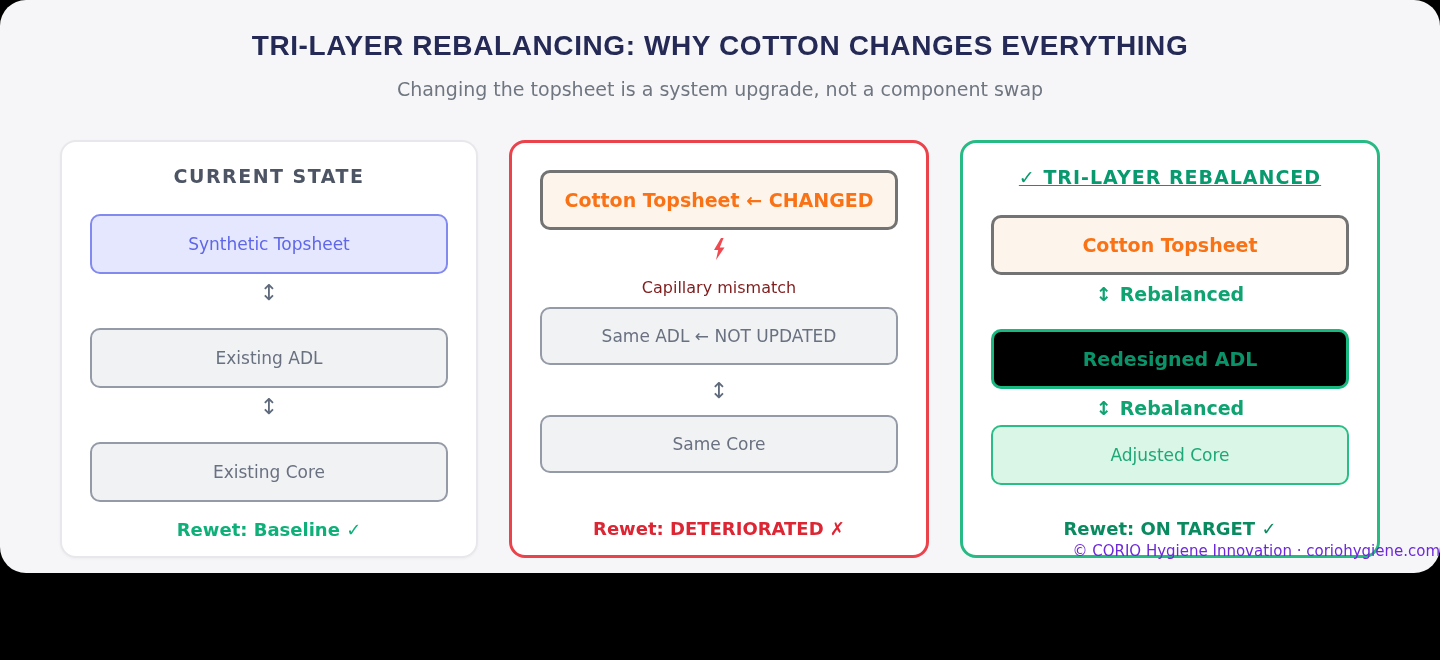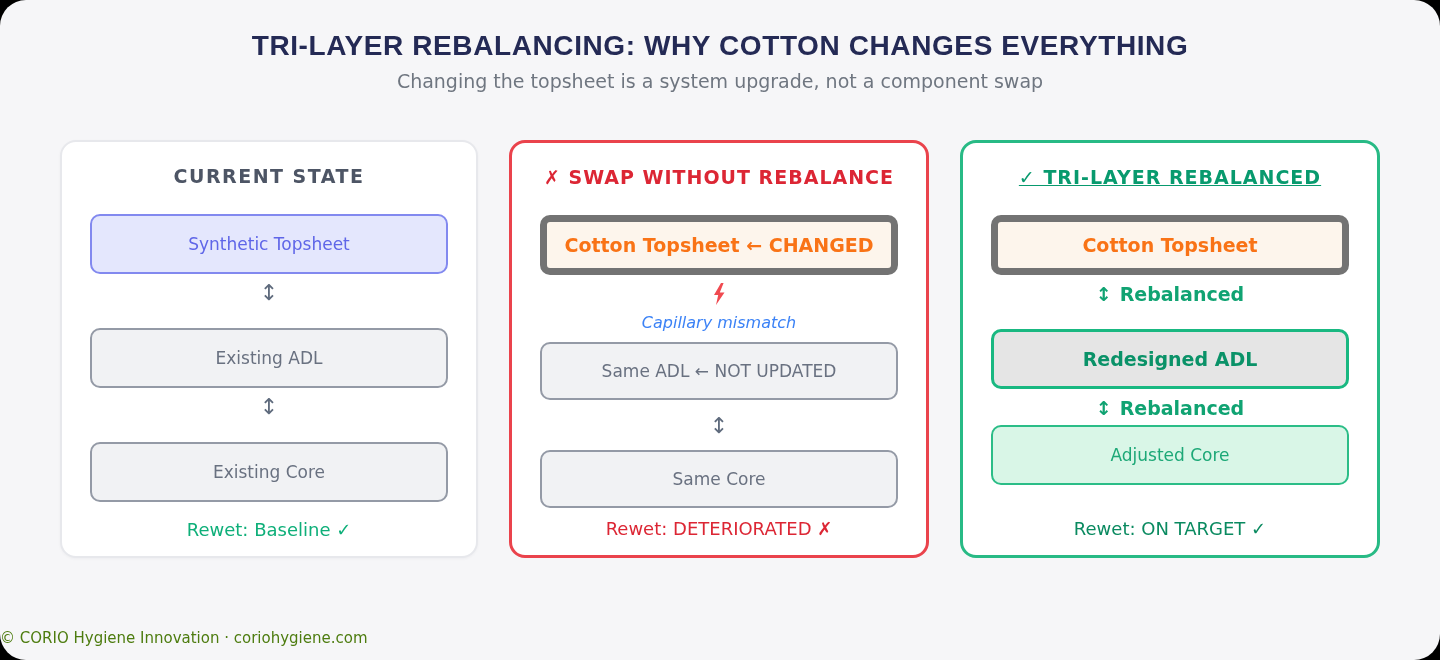--- a/index.html
+++ b/index.html
@@ -1,27 +1,27 @@
 <!DOCTYPE html>
 <html><head>
 <meta charset="utf-8">
 <style>
   html,body { margin:0; padding:0; background:#000; }
   .stage {
-    position:relative; width:1440px; height:660px; box-sizing:border-box;
+    position:relative; width:1440px; height:573px; box-sizing:border-box;
     background:#f6f6f8; border-radius:26px; overflow:hidden;
     font-family:"DejaVu Sans","Liberation Sans",sans-serif;
   }
   .page-title {
     text-align:center; padding-top:30px; margin:0;
     font-family:"Liberation Sans","DejaVu Sans",sans-serif;
     font-weight:bold; font-size:28px; letter-spacing:0.6px; color:#242a55;
   }
   .page-subtitle {
-    text-align:center; margin-top:8px; font-size:19px; color:#6f7680;
+    text-align:center; margin-top:16px; font-size:19px; color:#6f7680;
   }
   .cards { position:absolute; left:60px; top:140px; width:1320px; display:flex; gap:31px; }
   .card {
     flex:1; height:418px; background:#ffffff; border-radius:16px;
     box-sizing:border-box; padding:0 28px; position:relative;
   }
   .card.neutral { border:2px solid #e7e8ec; box-shadow:0 1px 3px rgba(20,20,40,0.04); }
   .card.bad     { border:3px solid #ea434c; }
   .card.good    { border:3px solid #28ba85; }
 
@@ -33,51 +33,51 @@
   .bad .card-header  { color:#dc2634; }
   .good .card-header { color:#089a6e;text-decoration:underline; }
 
   .layer {
     box-sizing:border-box; height:60px; border-radius:10px;
     display:flex; align-items:center; justify-content:center;
     font-size:17px; white-space:nowrap;
   }
   .layer.indigo { background:#e4e7fd; border:2px solid #8289ef; color:#5f66e8; }
   .layer.gray   { background:#f1f2f4; border:2px solid #949aa6; color:#697180; }
-  .layer.orange { background:#fdf5ec; border:7px solid #737373; color:#f97316; font-weight:bold; font-size:19px; }
-  .layer.green-strong { background:#e5e5e5; border:3px solid #19b881; color:#0a9268; font-weight:bold; font-size:19px; }
+  .layer.orange { background:#fdf5ec; border:3px solid #737373; color:#f97316; font-weight:bold; font-size:19px; }
+  .layer.green-strong { background:#000000; border:3px solid #19b881; color:#0a9268; font-weight:bold; font-size:19px; }
   .layer.green-soft   { background:#d9f6e7; border:2px solid #2bbd87; color:#1da877; }
   .mt27 { margin-top:27px; }
   .mt22 { margin-top:22px; }
   .mt18 { margin-top:4px; }
   .mt10 { margin-top:10px; }
 
   .connector {
     height:28px; margin-top:4px; display:flex; align-items:center; justify-content:center;
     color:#5f6b7d; font-size:22px;
   }
   .connector.tall { height:50px; margin-top:0; }
   .rebalance-row {
     height:26px; margin-top:6px; display:flex; align-items:center; justify-content:center;
     gap:8px; color:#10a372; font-weight:bold; font-size:19px;
   }
   .bolt-row { height:24px; margin-top:8px; display:flex; align-items:center; justify-content:center; }
-  .mismatch { margin-top:6px; text-align:center; font-size:16px; color:#3b82f6;font-style:italic; }
+  .mismatch { margin-top:16px; text-align:center; font-size:16px; color:#7f1d1d; }
 
   .card-footer {
     position:absolute; left:0; right:0; bottom:16px; text-align:center;
-    font-weight:normal; font-size:18px; white-space:nowrap;
+    font-weight:bold; font-size:18px; white-space:nowrap;
   }
   .neutral .card-footer { color:#0eaf79; }
   .bad .card-footer  { color:#dc2634; }
   .good .card-footer { color:#0a8a60; }
 
   .page-copyright {
-    position:absolute; left:0; right:0; bottom:13px; text-align:left;
-    font-size:15px; color:#4d7c0f;
+    position:absolute; left:0; right:0; bottom:13px; text-align:right;
+    font-size:15px; color:#6d28d9;
   }
 </style>
 </head>
 <body>
 
 <div class="stage">
 
   <h1 class="page-title">TRI-LAYER REBALANCING: WHY COTTON CHANGES EVERYTHING</h1>
   <div class="page-subtitle">Changing the topsheet is a system upgrade, not a component swap</div>
 
@@ -87,21 +87,20 @@
       <div class="card-header">CURRENT STATE</div>
       <div class="layer indigo mt27">Synthetic Topsheet</div>
       <div class="connector">↕</div>
       <div class="layer gray mt22">Existing ADL</div>
       <div class="connector">↕</div>
       <div class="layer gray mt22">Existing Core</div>
       <div class="card-footer">Rewet: Baseline ✓</div>
     </div>
 
     <div class="card bad">
-      <div class="card-header">✗ SWAP WITHOUT REBALANCE</div>
       <div class="layer orange mt27">Cotton Topsheet ← CHANGED</div>
       <div class="bolt-row">
         <svg width="16" height="24" viewBox="0 0 16 24">
           <path d="M10 0 L3 12 H7.2 L5 22 L13.5 9.5 H8.8 L12.6 0 Z" fill="#f04a50"></path>
         </svg>
       </div>
       <div class="mismatch">Capillary mismatch</div>
       <div class="layer gray mt10" style="height:58px;">Same ADL ← NOT UPDATED</div>
       <div class="connector tall">↕</div>
       <div class="layer gray" style="height:58px;">Same Core</div>

